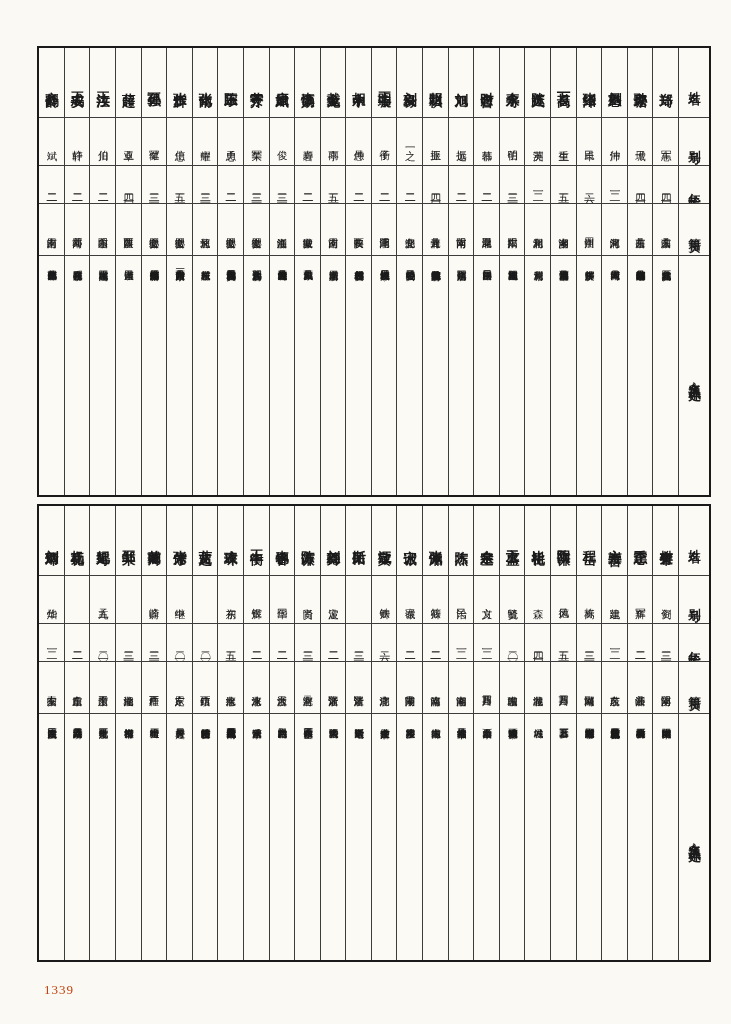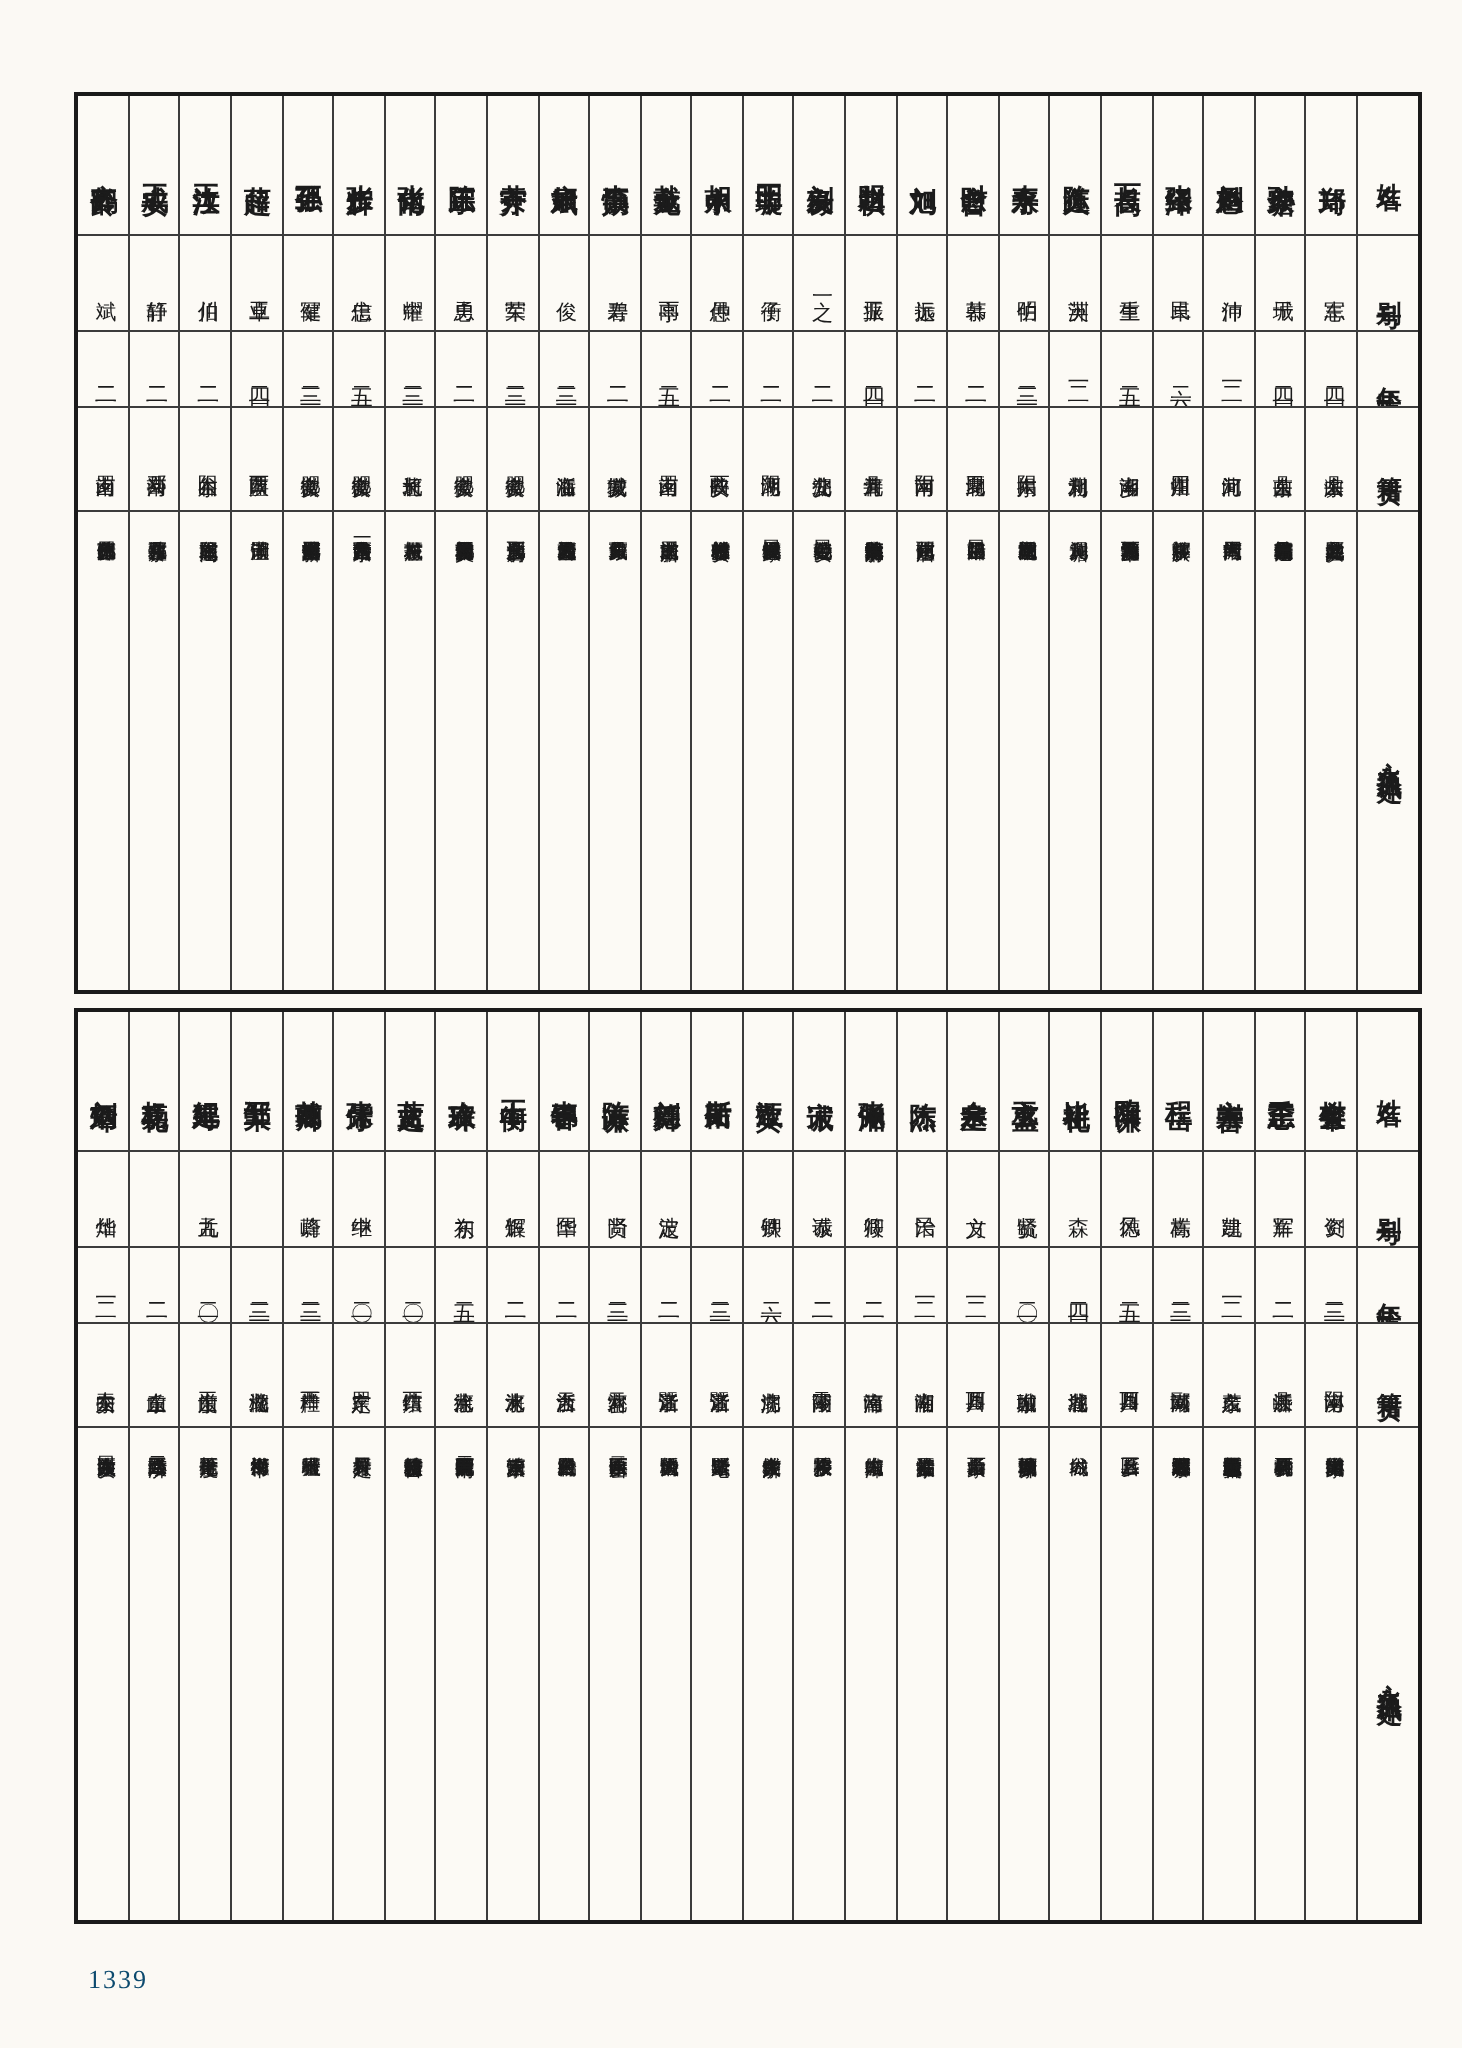--- a/index.html
+++ b/index.html
@@ -62,21 +62,21 @@
   .col.head .cell.addr{
     justify-content:space-around;
     padding:26px 0;
     font-size:12.5px;
   }
   .page-number{
     position:absolute;
     left:44px;bottom:26px;
     font-size:13px;
     letter-spacing:1px;
-    color:#0c4a6e;
+    color:#c2410c;
   }
 </style>
 </head>
 <body>
 
 <div class="sheet">
   <div class="tables-wrap">
     <div class="dtable">
         <div class="col head">
           <div class="cell name">姓名</div>

